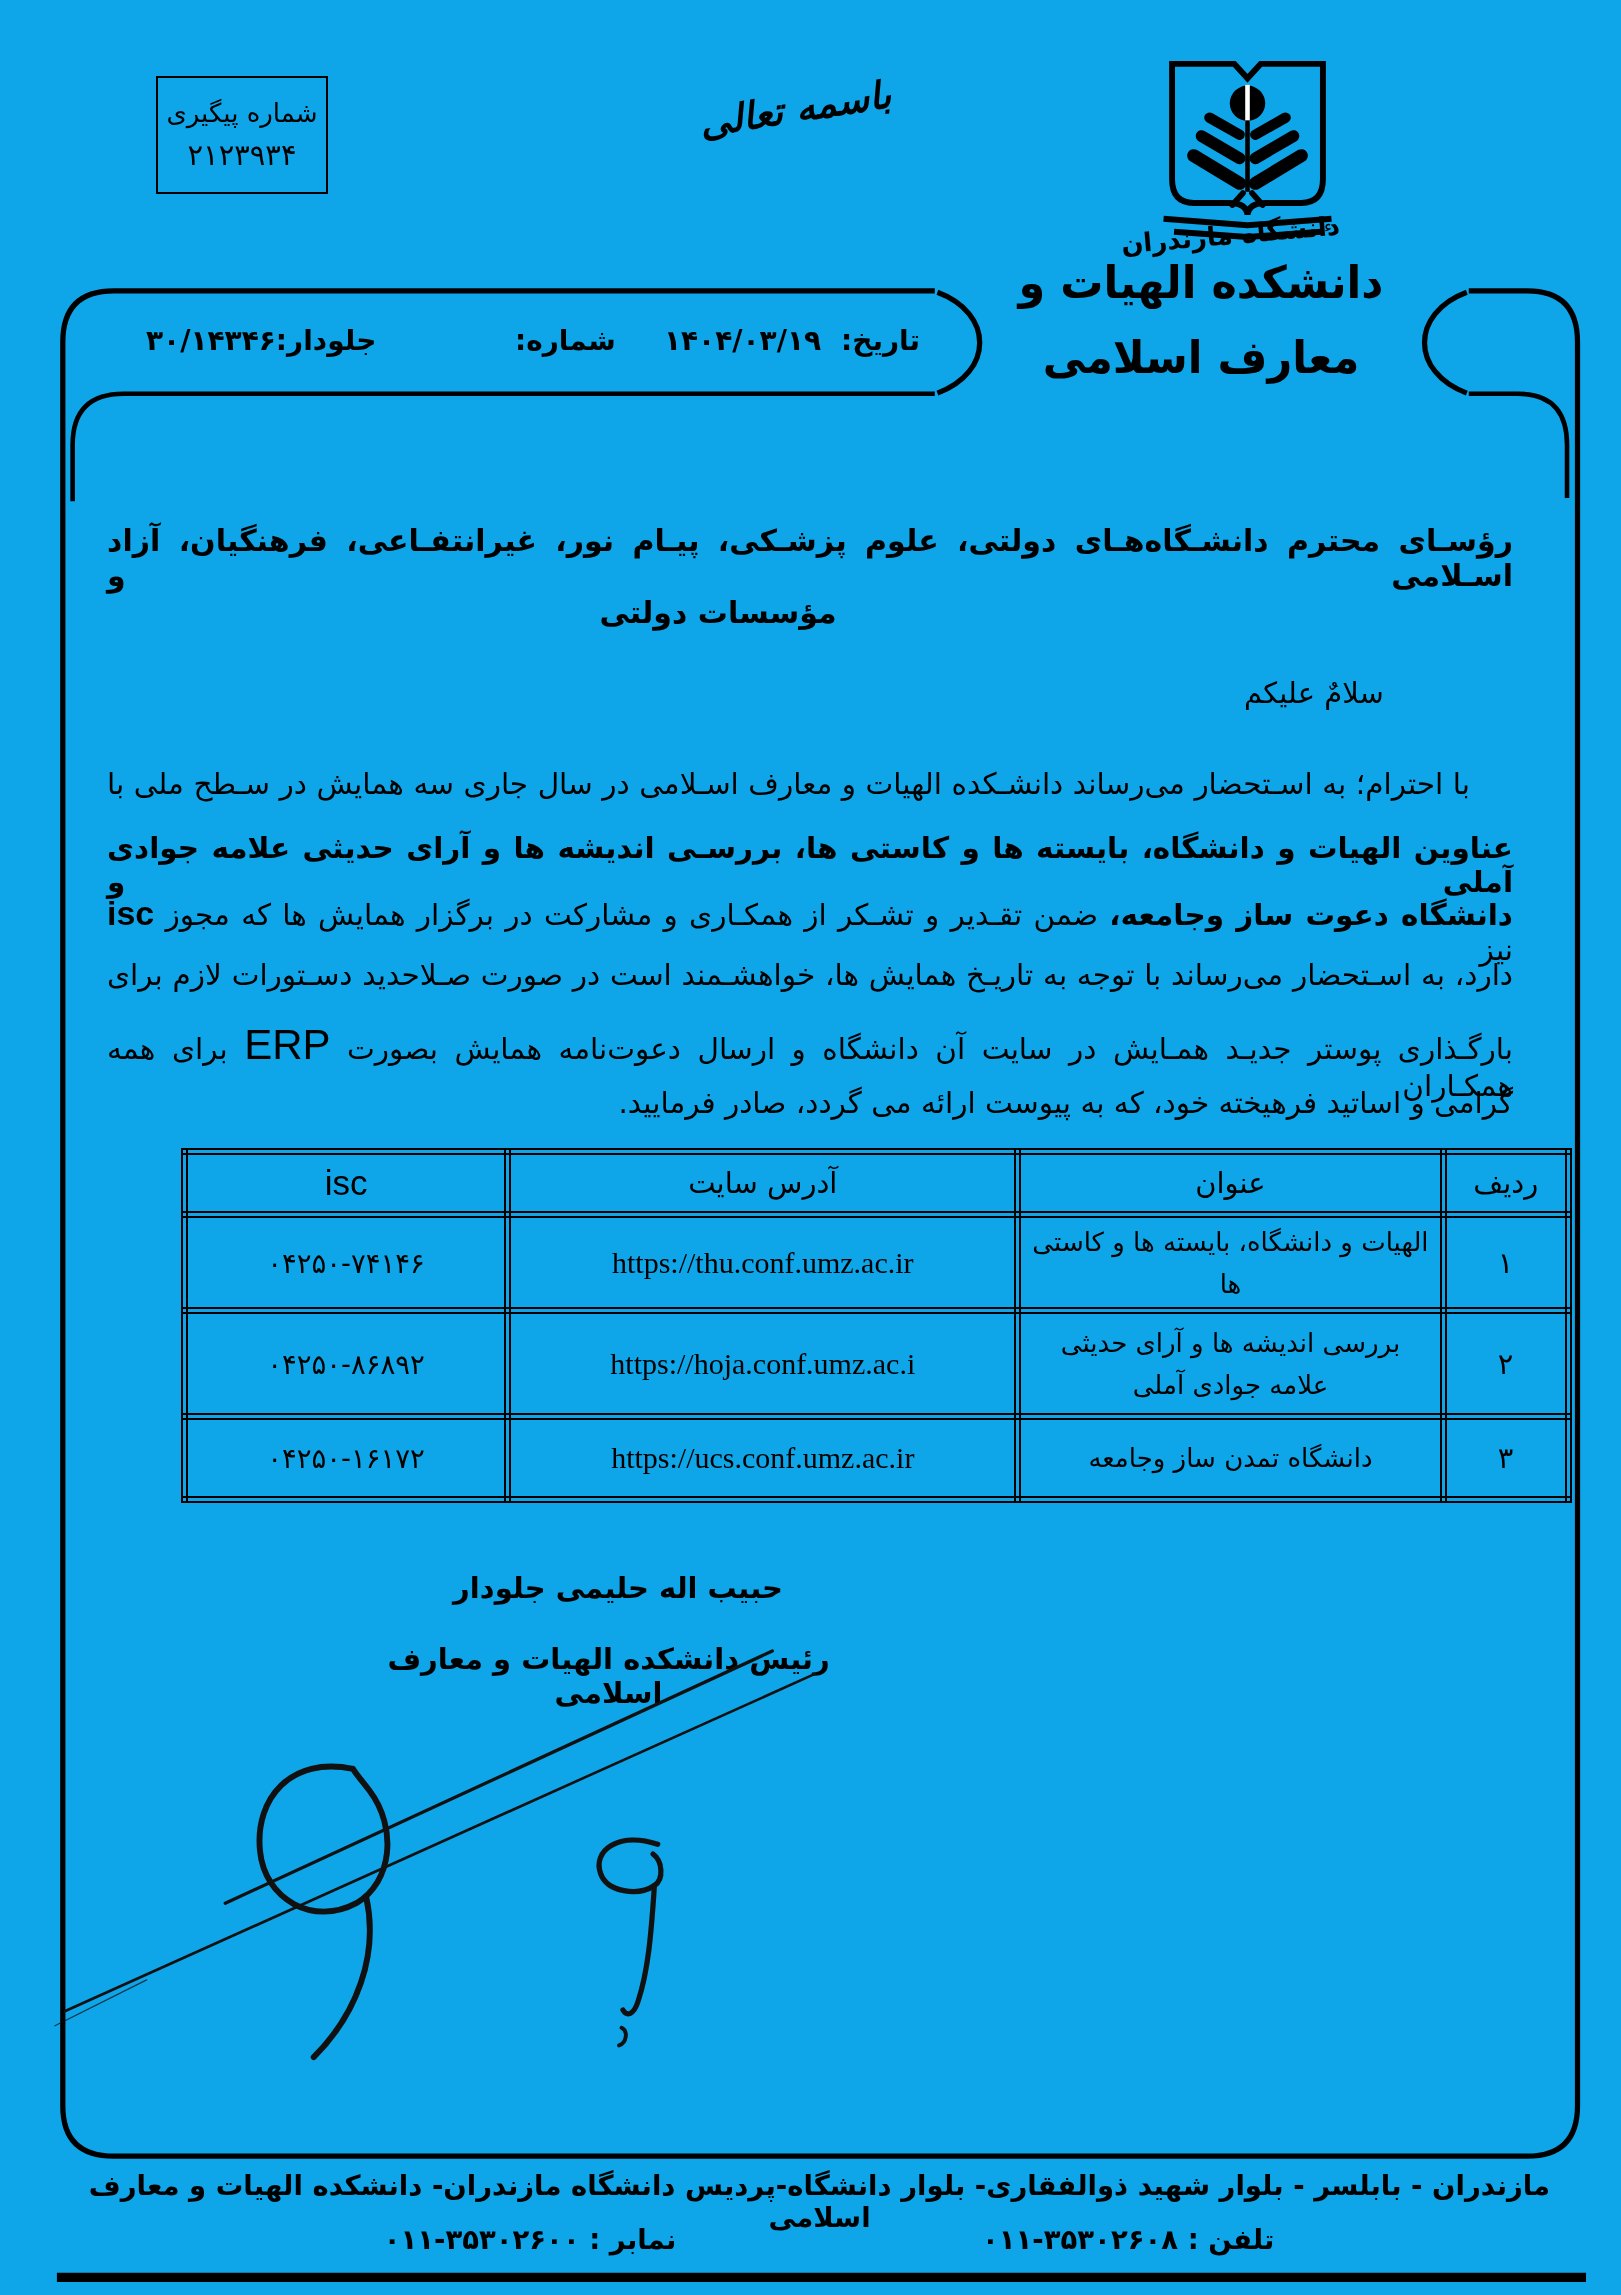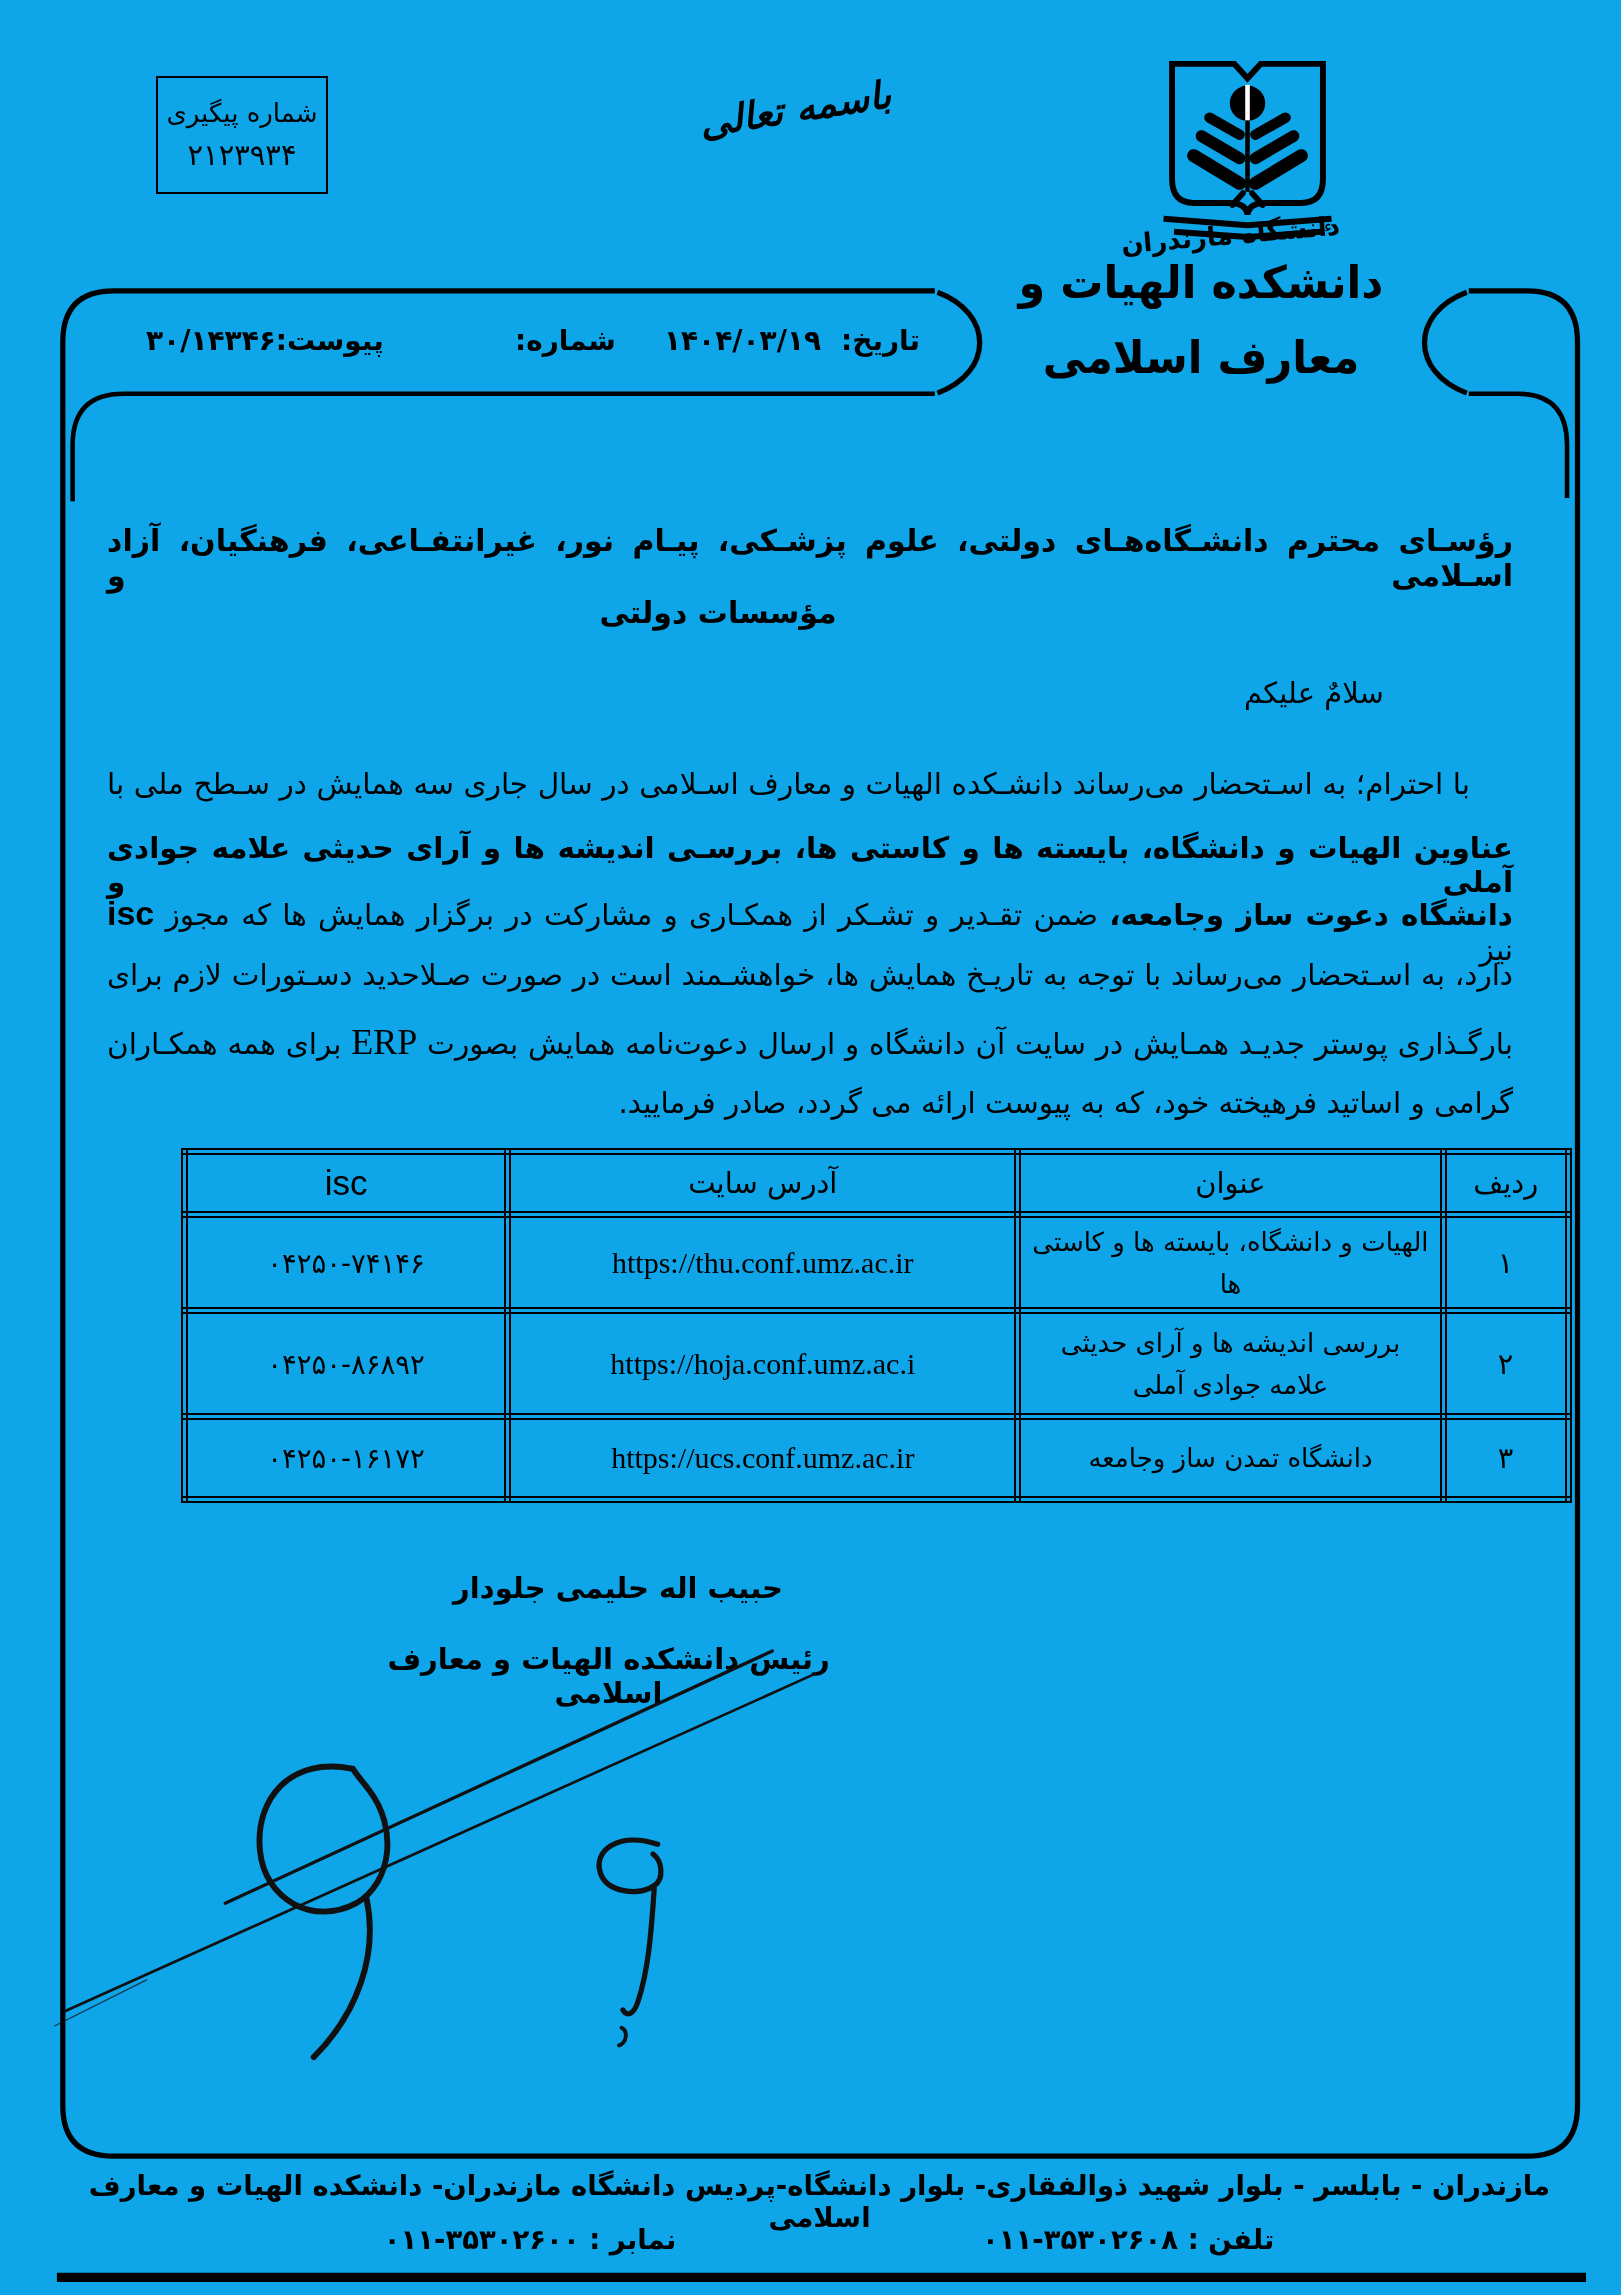--- a/index.html
+++ b/index.html
@@ -39,21 +39,21 @@
   .m-attach{left:147px;top:324px;}
   .ltr{direction:ltr;unicode-bidi:isolate;display:inline-block;}
   
   .addr1{left:108px;top:523px;width:1406px;font-weight:bold;font-size:30px;
          text-align:justify;text-align-last:justify;}
   .addr2{left:108px;top:595px;width:1222px;font-weight:bold;font-size:30px;text-align:center;}
   .salute{left:1245px;top:676px;width:269px;font-size:29px;text-align:left;}
   .bline{left:108px;width:1406px;font-size:29.5px;text-align:justify;text-align-last:justify;}
   .bline b{font-weight:bold;}
   .latin-isc{font-family:"Liberation Sans",sans-serif;font-weight:bold;font-size:34px;}
-  .latin-erp{font-family:Liberation Serif, serif;font-size:36px;}
+  .latin-erp{font-family:Liberation Sans, sans-serif;font-size:42px;}
   .l1{top:767px;padding-right:43px;width:1363px;}
   .l2{top:831px;font-weight:bold;}
   .l3{top:894px;}
   .l4{top:958px;}
   .l5{top:1021px;}
   .l6{top:1086px;text-align:right;text-align-last:right;}
   
   .tblwrap{left:182px;top:1148px;}
   table.conf{border-collapse:collapse;direction:rtl;}
   table.conf th,table.conf td{border:7.2px double #000;text-align:center;vertical-align:middle;padding:2.6px 6.6px;}
@@ -112,21 +112,21 @@
   <div class="abs stray-mark">ء</div>
 
   <div class="abs faculty">
     <div>دانشکده الهیات و</div>
     <div>معارف اسلامی</div>
   </div>
 
   <div class="abs meta m-date-label">تاریخ:</div>
   <div class="abs meta m-date-value"><span class="ltr">۱۴۰۴/۰۳/۱۹</span></div>
   <div class="abs meta m-number-label">شماره:</div>
-  <div class="abs meta m-attach"><span>پیوست:</span><span class="ltr">۳۰/۱۴۳۴۶</span></div>
+  <div class="abs meta m-attach"><span>جلودار:</span><span class="ltr">۳۰/۱۴۳۴۶</span></div>
 
   <div class="abs addr1">رؤسـای محترم دانشـگاه‌هـای دولتی، علوم پزشـکی، پیـام نور، غیرانتفـاعی، فرهنگیان، آزاد اسـلامی و</div>
   <div class="abs addr2">مؤسسات دولتی</div>
 
   <div class="abs salute">سلامٌ علیکم</div>
 
   <div class="abs bline l1">با احترام؛ به اسـتحضار می‌رساند دانشـکده الهیات و معارف اسـلامی در سال جاری سه همایش در سـطح ملی با</div>
   <div class="abs bline l2">عناوین الهیات و دانشگاه، بایسته ها و کاستی ها، بررسـی اندیشه ها و آرای حدیثی علامه جوادی آملی و</div>
   <div class="abs bline l3">
     <b>دانشگاه دعوت ساز وجامعه،</b>

